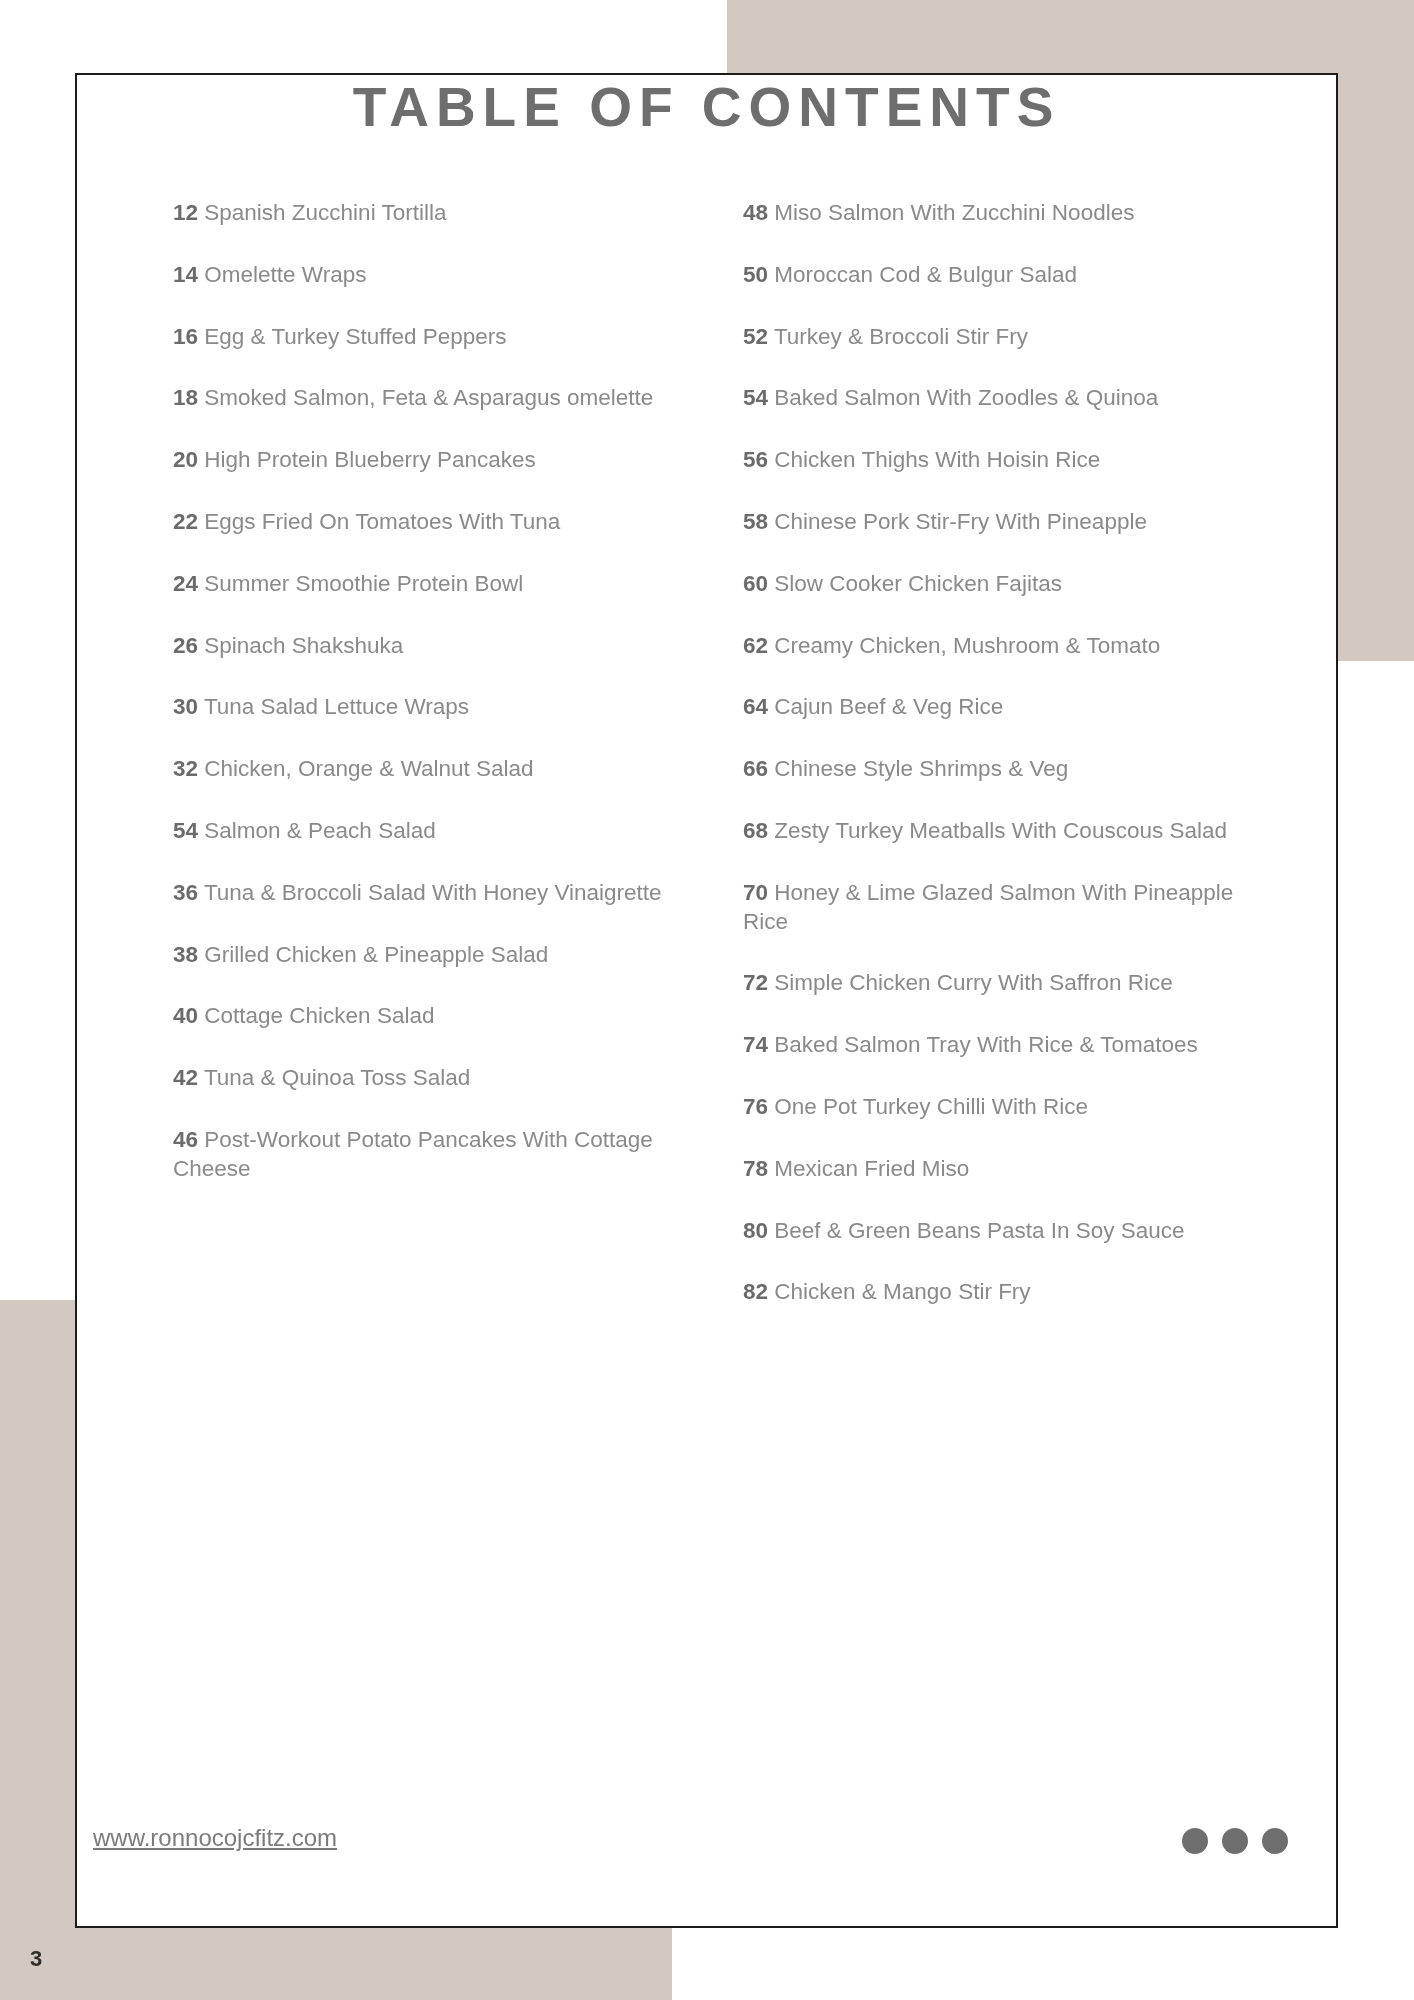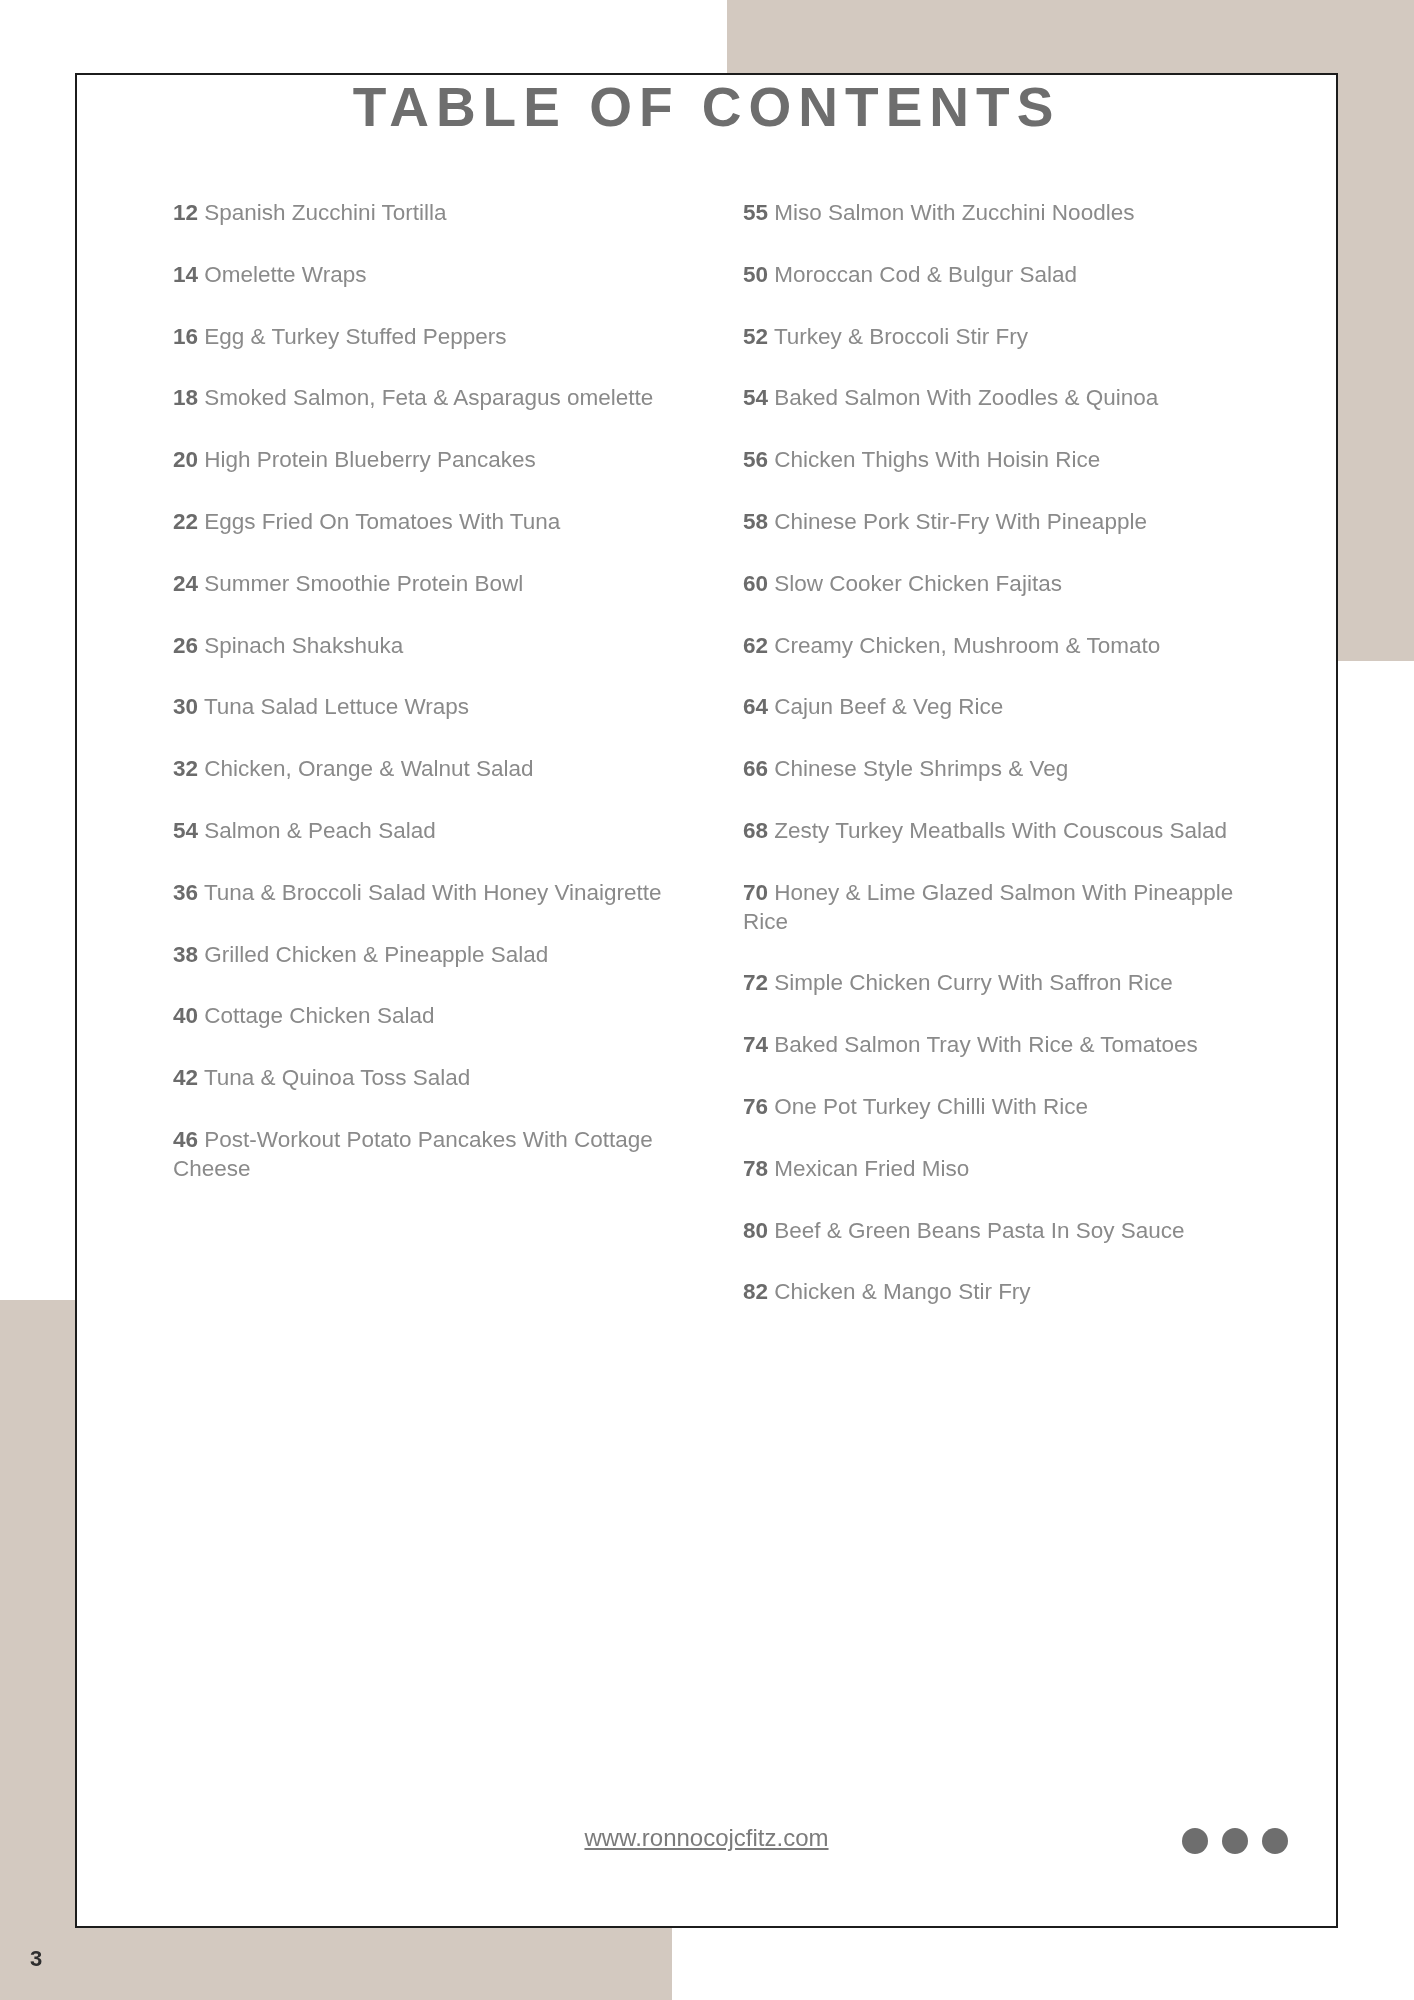--- a/index.html
+++ b/index.html
@@ -96,23 +96,22 @@
   
   #page-footer {
     position: absolute;
     left: 0;
     right: 0;
     bottom: 52px;
     height: 50px;
   }
   #site-url {
     position: absolute;
-    left: 0;
+    left: 16px;
     right: 0;
-    text-align: center;
     font-size: 24px;
     color: #7b7b7b;
     text-decoration: underline;
     font-family: "Liberation Sans", sans-serif;
   }
   #footer-dots {
     position: absolute;
     right: 48px;
     top: 4px;
     display: flex;
@@ -159,21 +158,21 @@
         <div class="toc-entry"><span class="toc-page">30</span><span class="toc-item-title"> Tuna Salad Lettuce Wraps</span></div>
         <div class="toc-entry"><span class="toc-page">32</span><span class="toc-item-title"> Chicken, Orange &amp; Walnut Salad</span></div>
         <div class="toc-entry"><span class="toc-page">54</span><span class="toc-item-title"> Salmon &amp; Peach Salad</span></div>
         <div class="toc-entry"><span class="toc-page">36</span><span class="toc-item-title"> Tuna &amp; Broccoli Salad With Honey Vinaigrette</span></div>
         <div class="toc-entry"><span class="toc-page">38</span><span class="toc-item-title"> Grilled Chicken &amp; Pineapple Salad</span></div>
         <div class="toc-entry"><span class="toc-page">40</span><span class="toc-item-title"> Cottage Chicken Salad</span></div>
         <div class="toc-entry"><span class="toc-page">42</span><span class="toc-item-title"> Tuna &amp; Quinoa Toss Salad</span></div>
         <div class="toc-entry"><span class="toc-page">46</span><span class="toc-item-title"> Post-Workout Potato Pancakes With Cottage Cheese</span></div>
       </div>
     <div class="toc-column" id="toc-column-right">
-        <div class="toc-entry"><span class="toc-page">55</span><span class="toc-item-title"> Miso Salmon With Zucchini Noodles</span></div>
+        <div class="toc-entry"><span class="toc-page">48</span><span class="toc-item-title"> Miso Salmon With Zucchini Noodles</span></div>
         <div class="toc-entry"><span class="toc-page">50</span><span class="toc-item-title"> Moroccan Cod &amp; Bulgur Salad</span></div>
         <div class="toc-entry"><span class="toc-page">52</span><span class="toc-item-title"> Turkey &amp; Broccoli Stir Fry</span></div>
         <div class="toc-entry"><span class="toc-page">54</span><span class="toc-item-title"> Baked Salmon With Zoodles &amp; Quinoa</span></div>
         <div class="toc-entry"><span class="toc-page">56</span><span class="toc-item-title"> Chicken Thighs With Hoisin Rice</span></div>
         <div class="toc-entry"><span class="toc-page">58</span><span class="toc-item-title"> Chinese Pork Stir-Fry With Pineapple</span></div>
         <div class="toc-entry"><span class="toc-page">60</span><span class="toc-item-title"> Slow Cooker Chicken Fajitas</span></div>
         <div class="toc-entry"><span class="toc-page">62</span><span class="toc-item-title"> Creamy Chicken, Mushroom &amp; Tomato</span></div>
         <div class="toc-entry"><span class="toc-page">64</span><span class="toc-item-title"> Cajun Beef &amp; Veg Rice</span></div>
         <div class="toc-entry"><span class="toc-page">66</span><span class="toc-item-title"> Chinese Style Shrimps &amp; Veg</span></div>
         <div class="toc-entry"><span class="toc-page">68</span><span class="toc-item-title"> Zesty Turkey Meatballs With Couscous Salad</span></div>

